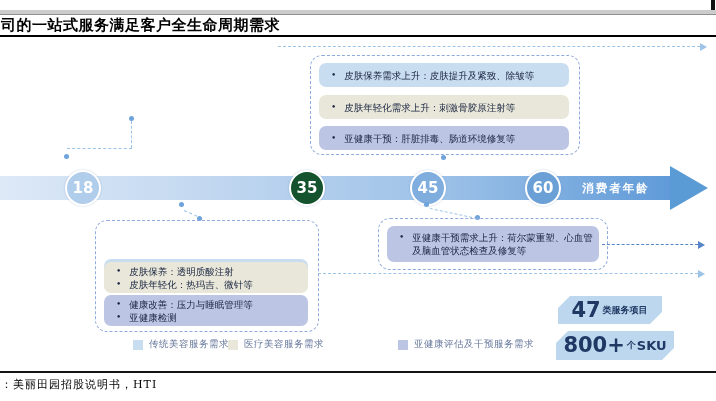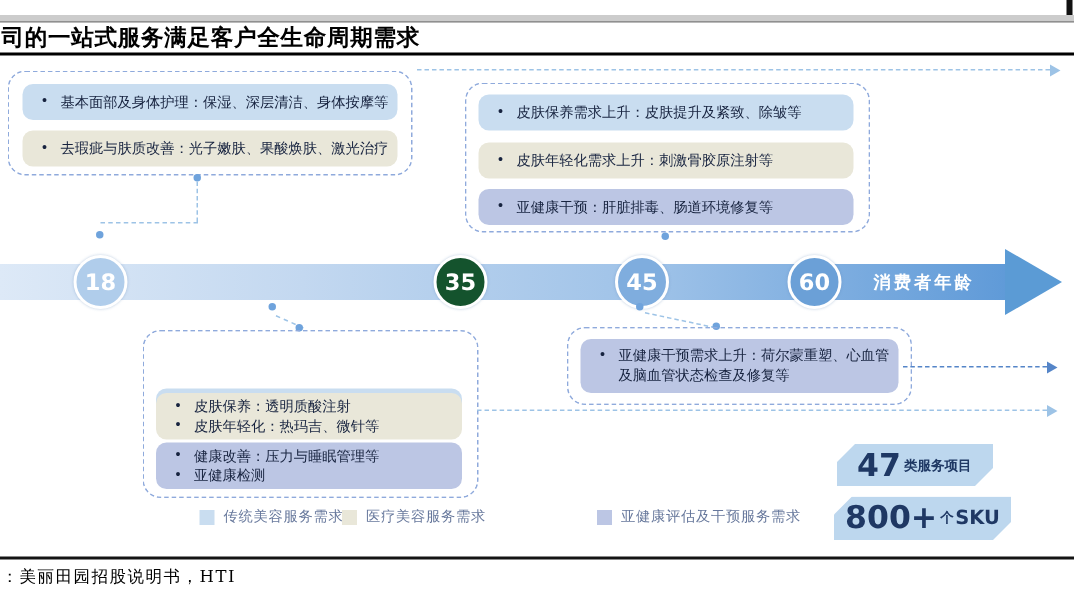--- a/index.html
+++ b/index.html
@@ -55,28 +55,20 @@
 </head>
 <body>
 
 <div class="canvas">
 
   <div class="top-tick"></div>
   <div class="top-bar"></div>
   <div class="title">司的一站式服务满足客户全生命周期需求</div>
   <div class="title-rule"></div>
 
-  <div class="group" style="left:5px;top:47px;width:268px;height:68px;">
-    <div class="sbox cat-traditional" style="left:9px;top:8px;width:250px;height:24px;">
-      <div class="line">基本面部及身体护理：保湿、深层清洁、身体按摩等</div>
-    </div>
-    <div class="sbox cat-medical" style="left:9px;top:39px;width:250px;height:24px;">
-      <div class="line">去瑕疵与肤质改善：光子嫩肤、果酸焕肤、激光治疗</div>
-    </div>
-  </div>
 
   <div class="group" style="left:310px;top:55px;width:268px;height:98px;text-align:center;">
     <div class="sbox cat-traditional" style="left:8px;top:7px;width:250px;height:24px;">
       <div class="line">皮肤保养需求上升：皮肤提升及紧致、除皱等</div>
     </div>
     <div class="sbox cat-medical" style="left:8px;top:39px;width:250px;height:24px;">
       <div class="line">皮肤年轻化需求上升：刺激骨胶原注射等</div>
     </div>
     <div class="sbox cat-subhealth" style="left:8px;top:70px;width:250px;height:24px;">
       <div class="line">亚健康干预：肝脏排毒、肠道环境修复等</div>
@@ -89,21 +81,21 @@
   <div class="dot" style="left:129px;top:116px;"></div>
   <div class="dash-v" style="left:131px;top:121px;height:27px;"></div>
   <div class="dash-h" style="left:67px;top:148px;width:65px;"></div>
   <div class="dot" style="left:64px;top:154px;"></div>
 
   <div class="dot" style="left:441px;top:155px;"></div>
 
   <div class="tl-bar"></div>
   <div class="tl-head"></div>
   <div class="axis-label">消费者年龄</div>
-  <div class="tl-circle" style="left:49px;background:#b0cdeb;">18</div>
+  <div class="tl-circle" style="left:65px;background:#b0cdeb;">18</div>
   <div class="tl-circle" style="left:289px;background:#14532d;">35</div>
   <div class="tl-circle" style="left:410px;background:#7fadde;">45</div>
   <div class="tl-circle" style="left:525px;background:#6ba0d7;">60</div>
 
   <div class="dot" style="left:179px;top:202px;"></div>
   <div class="dash-diag" style="left:184px;top:210px;width:20px;transform:rotate(24deg);"></div>
   <div class="dot" style="left:197px;top:216px;"></div>
 
   <div class="dot" style="left:424px;top:202px;"></div>
   <div class="dash-diag" style="left:430px;top:208px;width:48px;transform:rotate(12deg);"></div>

